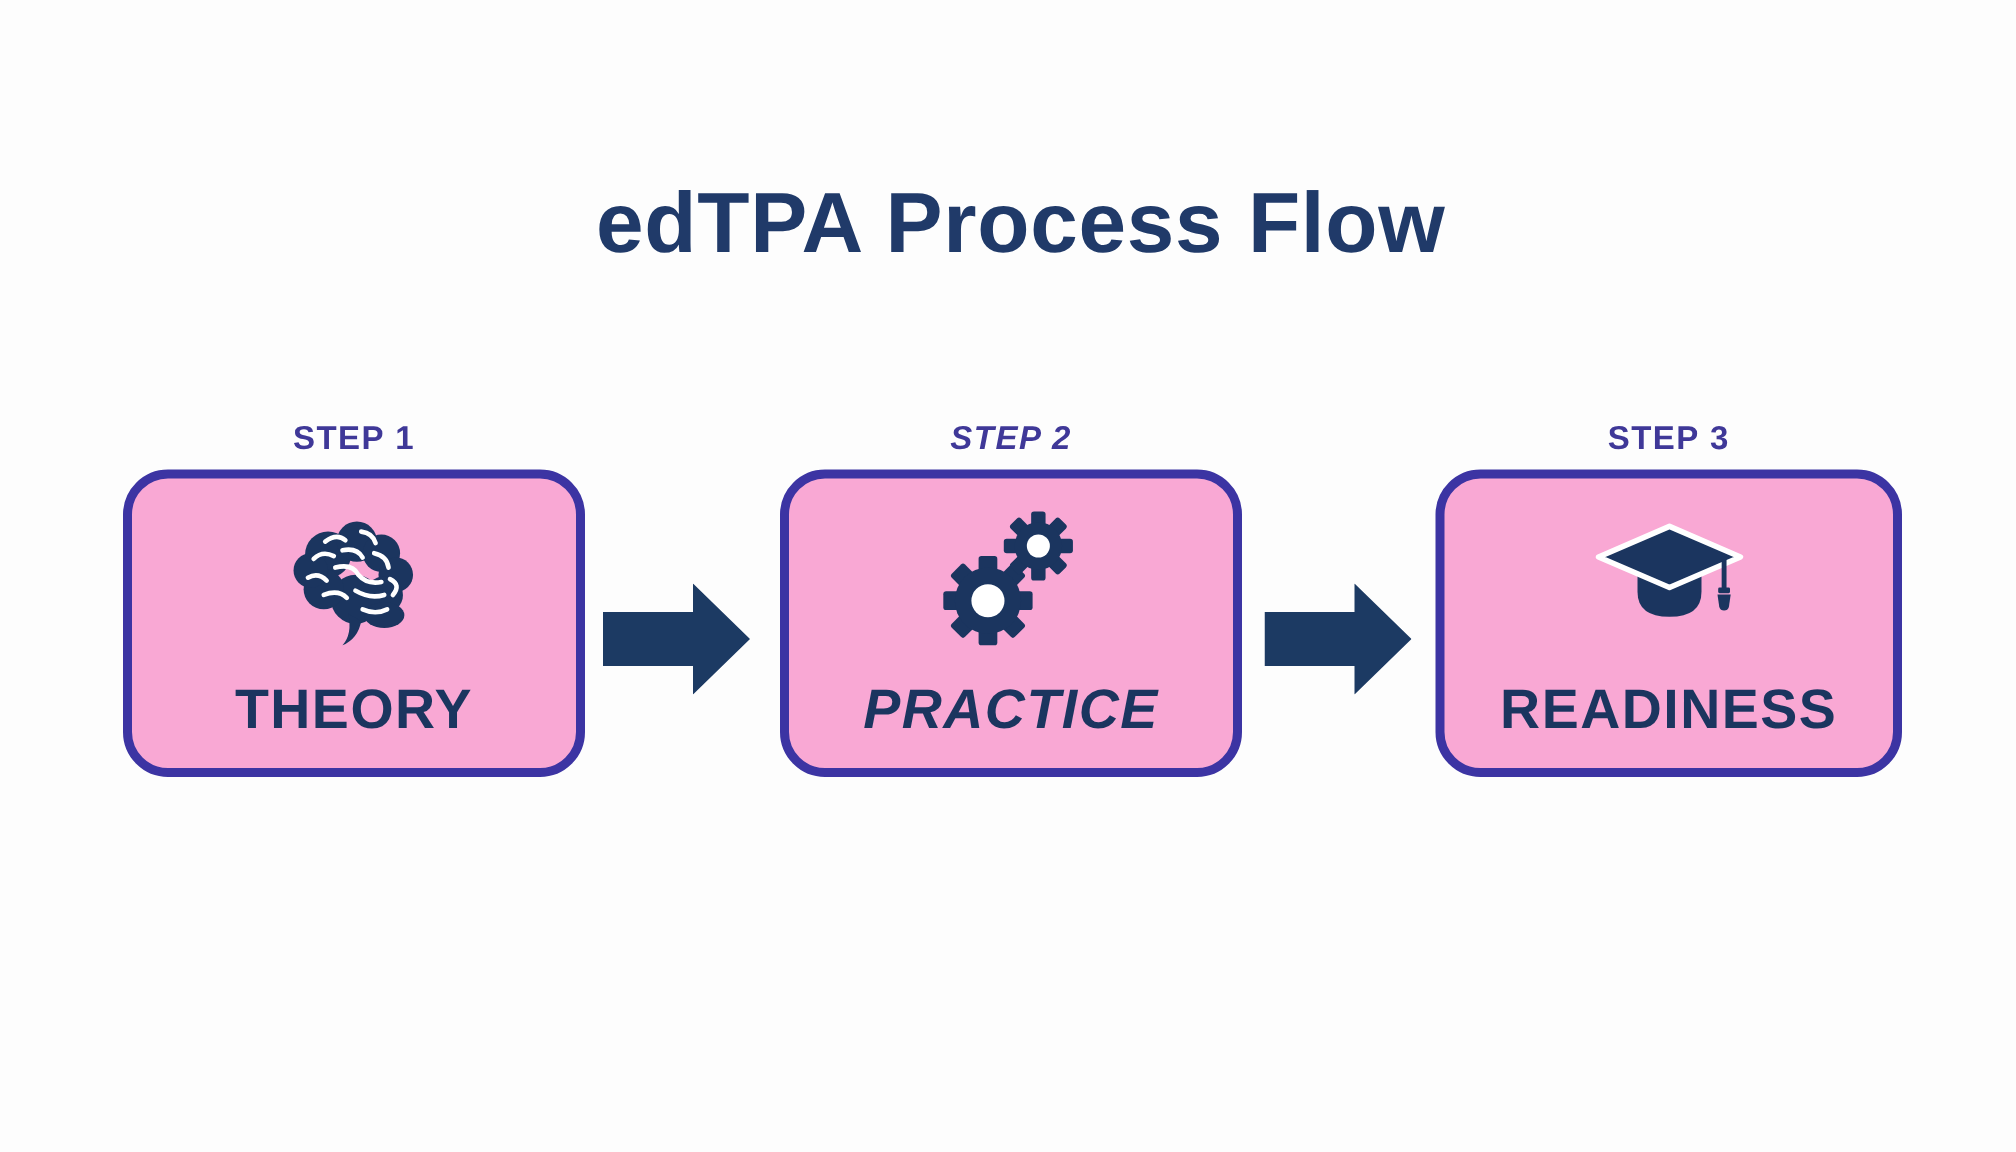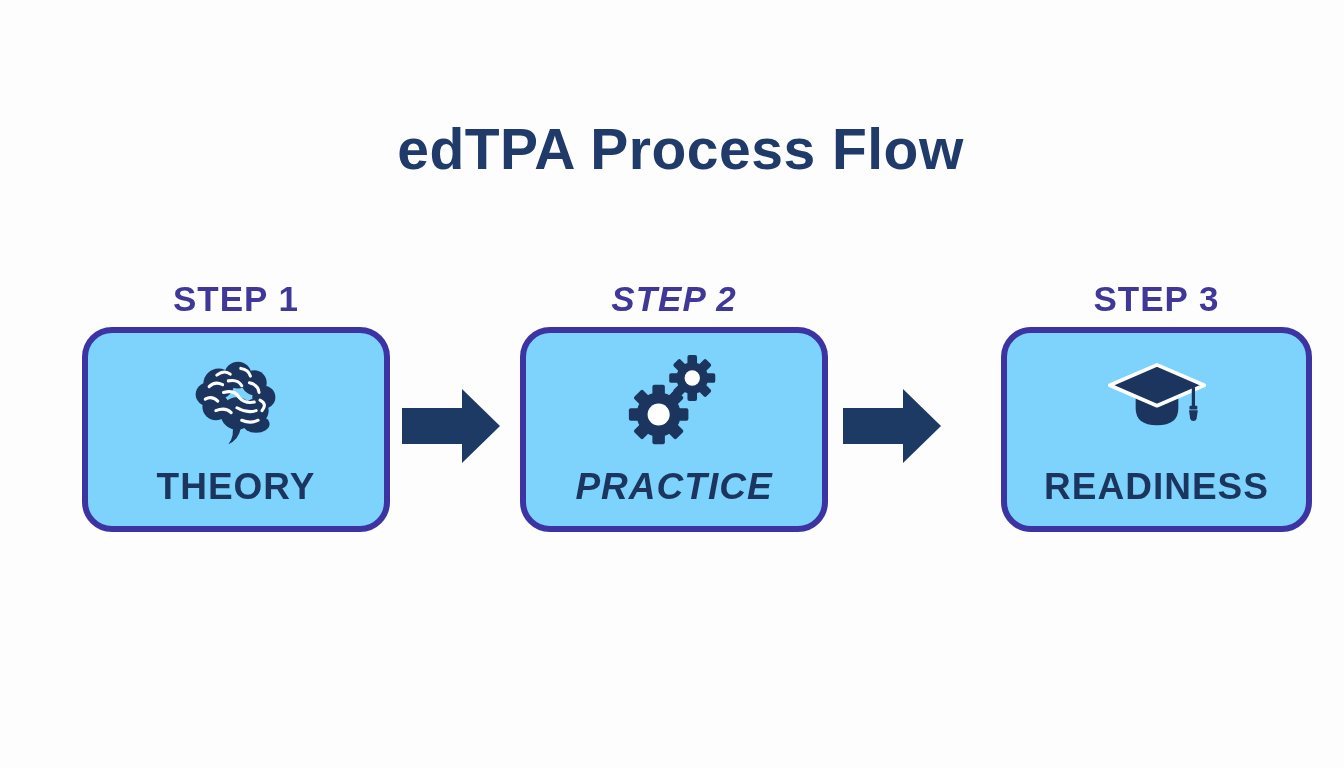--- a/index.html
+++ b/index.html
@@ -15,32 +15,32 @@
     position: absolute; top: 116px; left: 0; width: 100%;
     text-align: center;
     font-size: 57px; font-weight: 800; letter-spacing: 0.5px;
     color: var(--title, #203a69);
     padding-left: 17px;
   }
 
   .step { position: absolute; top: 279px; width: 308px; }
   .step-1 { left: 82px; }
   .step-2 { left: 520px; font-style: italic; }
-  .step-3 { left: 1001px; width: 311px; }
+  .step-3 { left: 957px; width: 311px; }
 
   .step-label {
     text-align: center;
-    font-size: 35px; font-weight: 800; letter-spacing: 1px;
+    font-size: 22px; font-weight: 800; letter-spacing: 1px;
     color: var(--step-label, #3f3898);
     margin-bottom: 8px;
   }
 
   .step-box {
     height: 205px;
-    background: #7dd3fc;
+    background: #f9a8d4;
     border: 6px solid var(--box-border, #3c34a3);
     border-radius: 30px;
     display: flex; flex-direction: column; align-items: center;
     padding-top: 21px;
   }
 
   .icon { width: 102px; height: 96px; color: var(--navy, #1b355f); }
   .icon svg { width: 100%; height: 100%; display: block; }
 
   .step-name {

